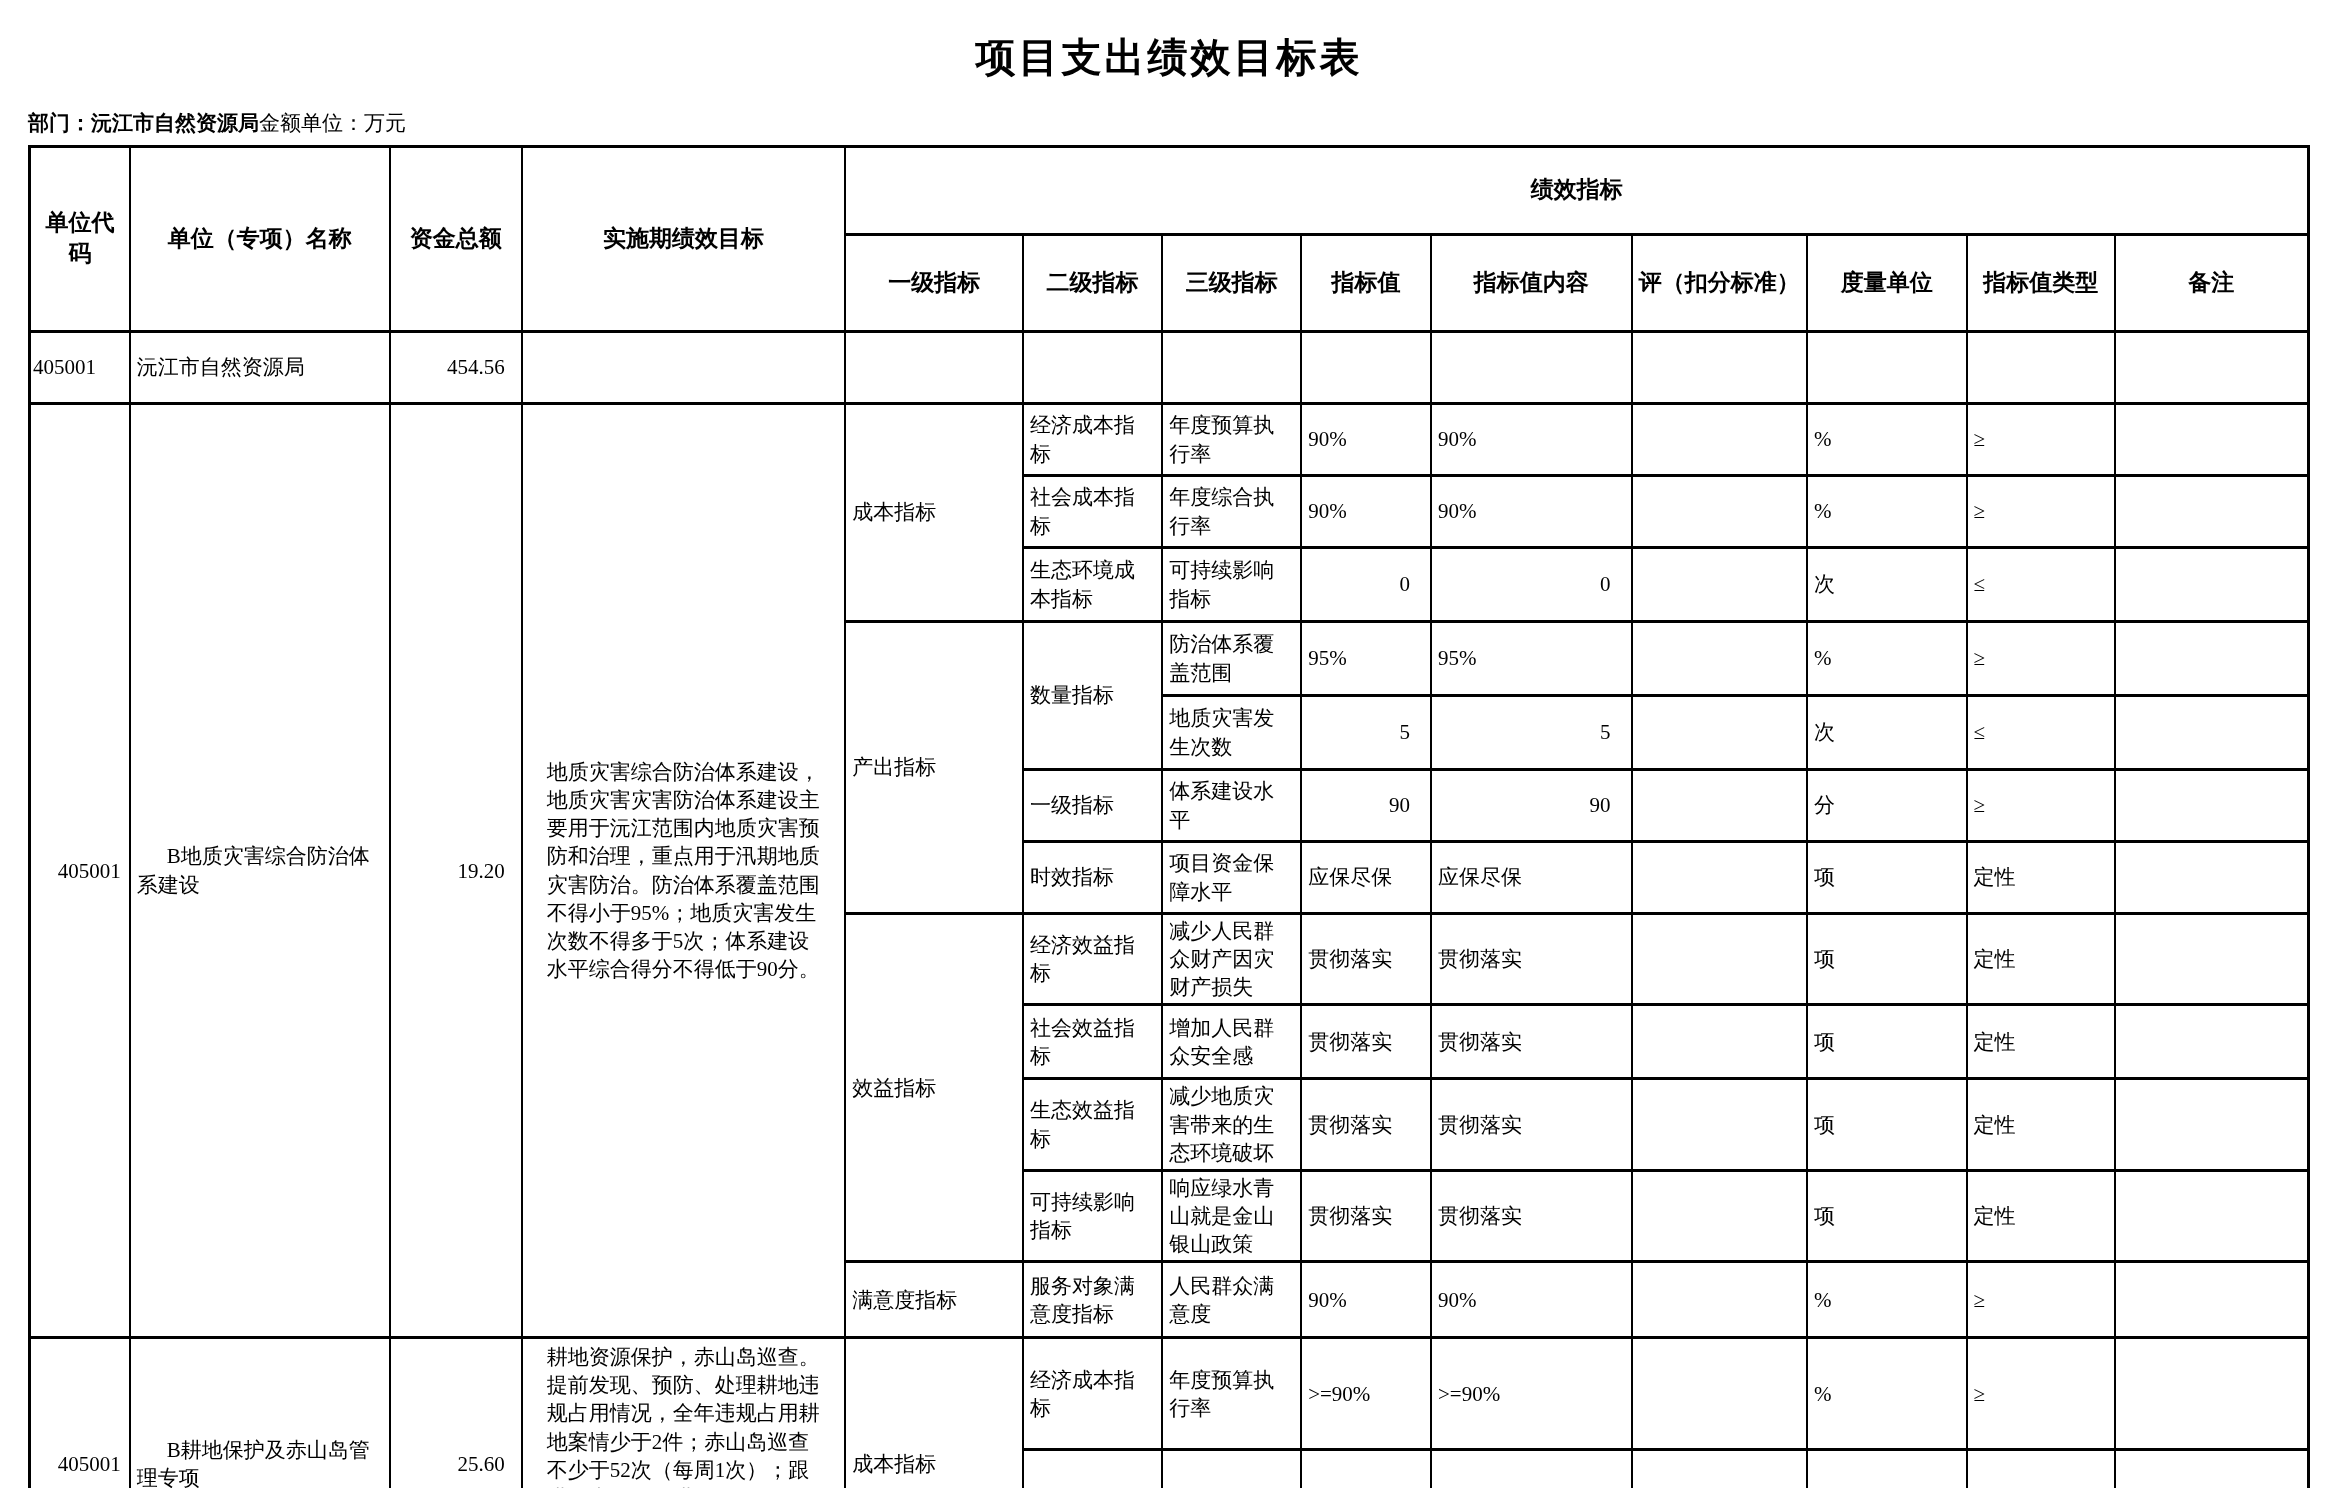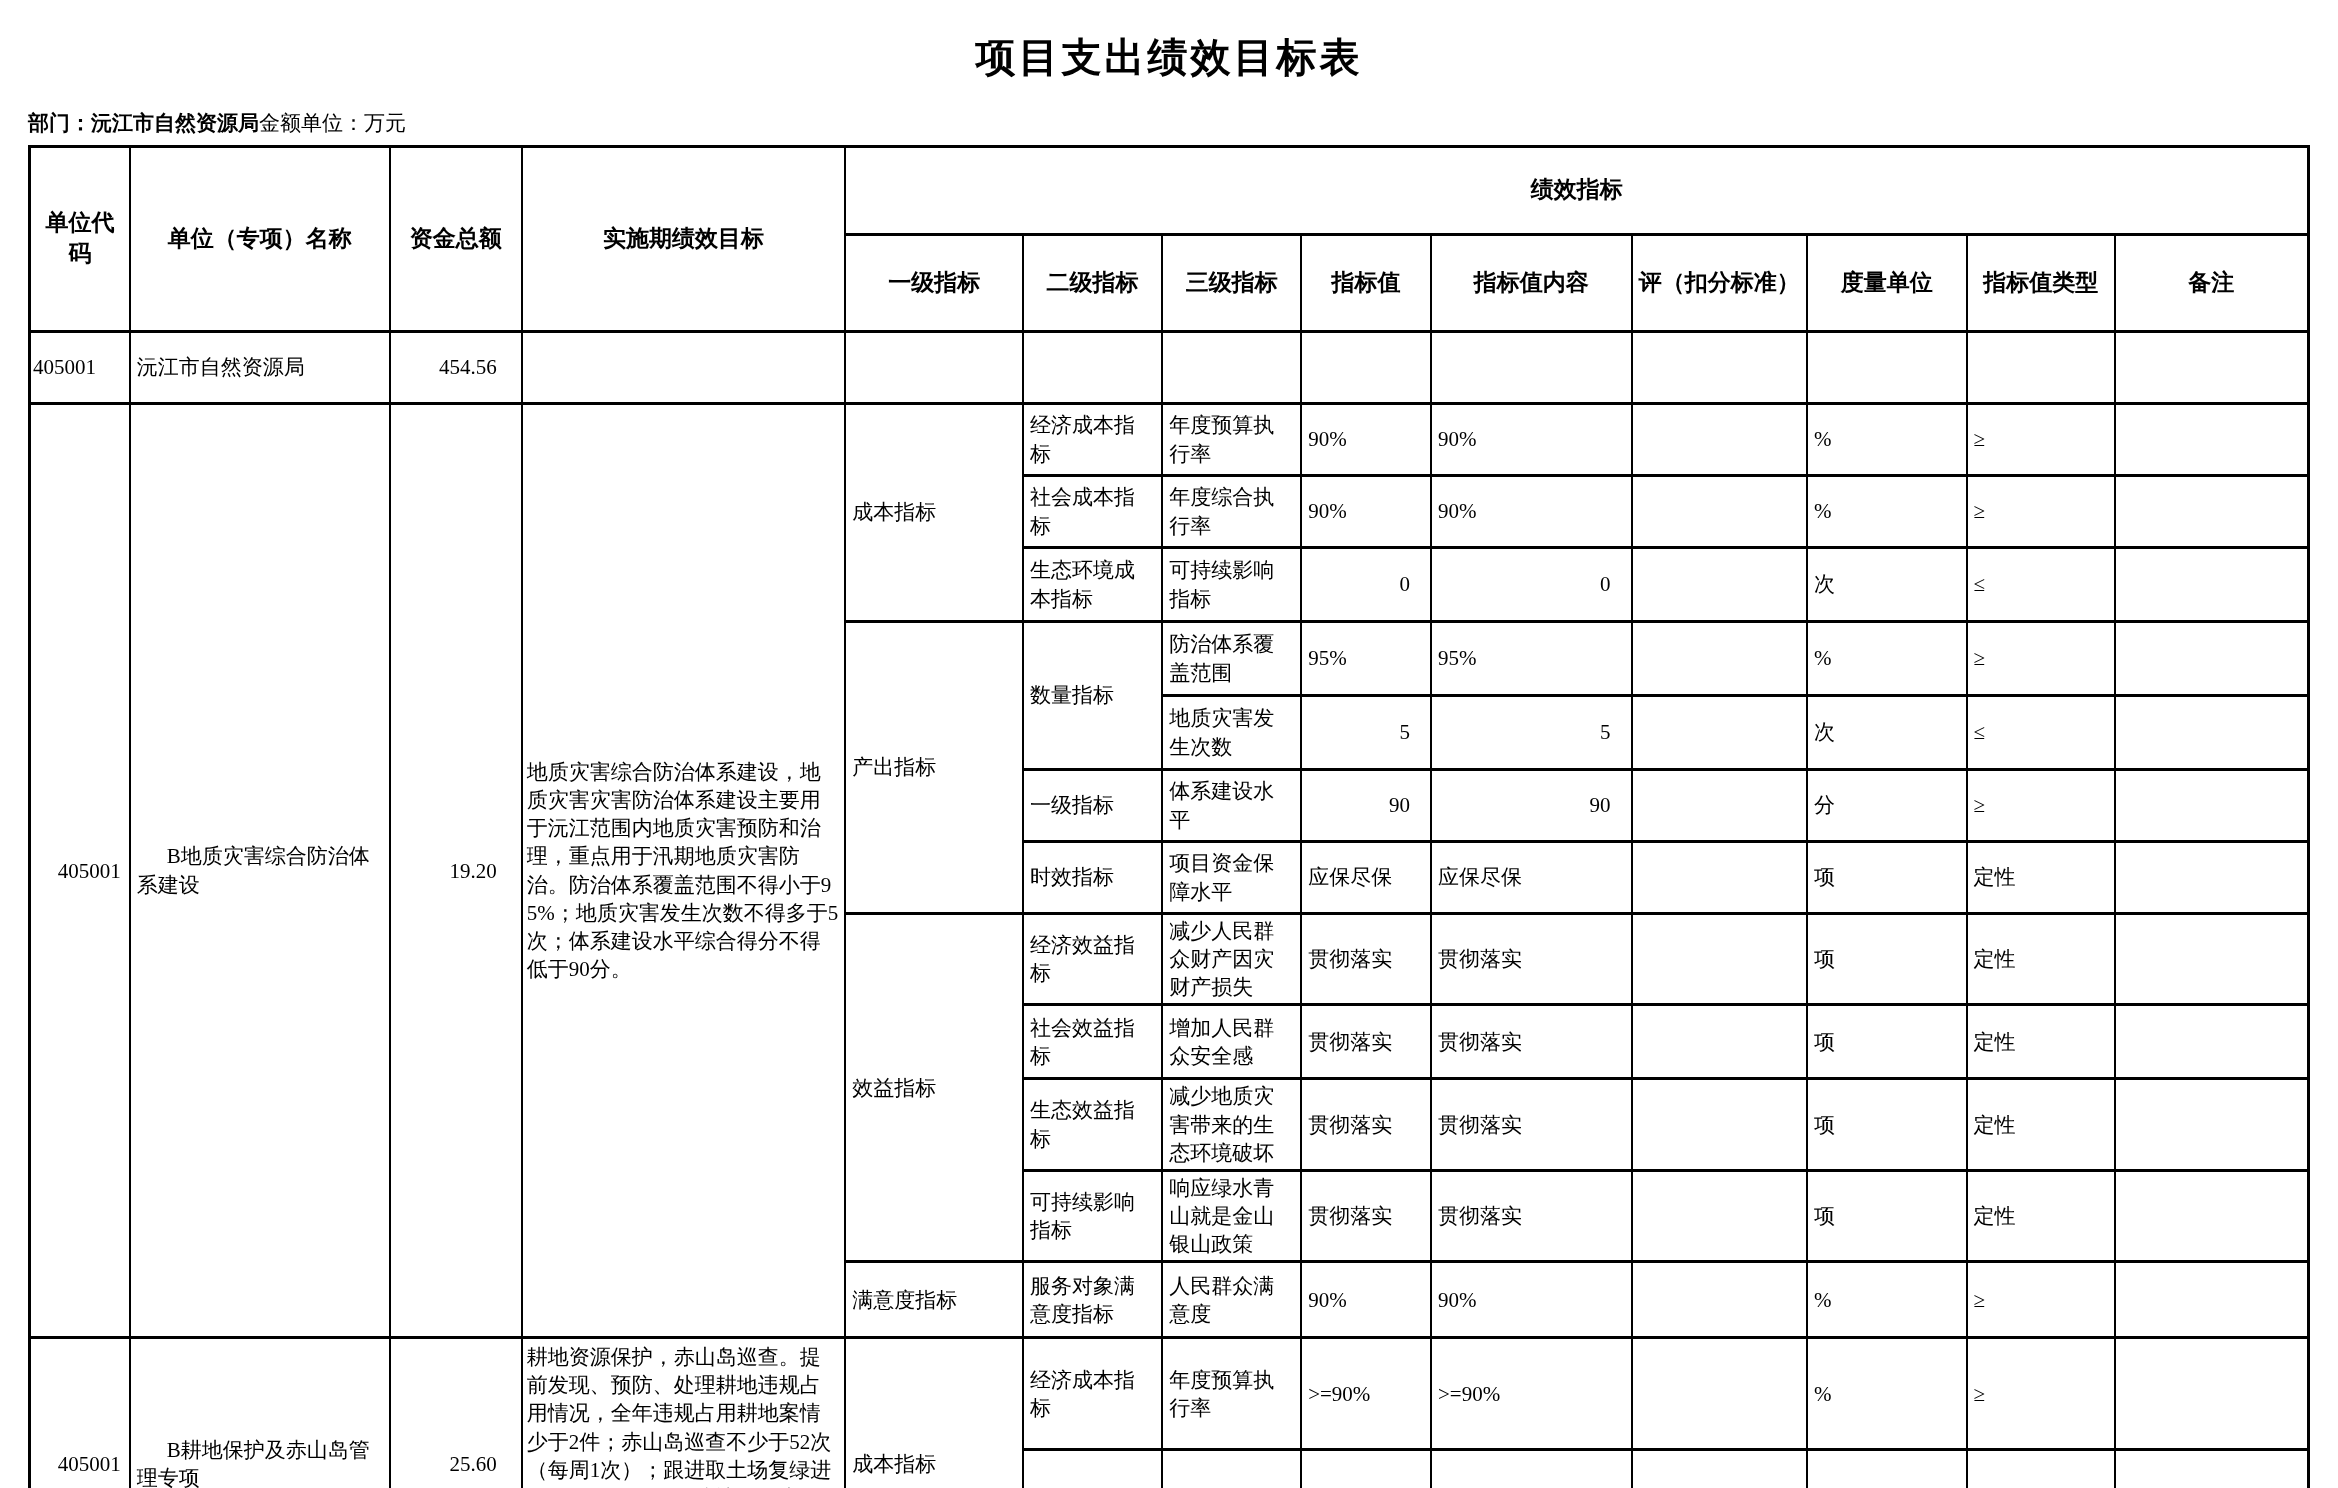--- a/index.html
+++ b/index.html
@@ -15,24 +15,24 @@
   table{border-collapse:collapse;table-layout:fixed;width:2282px;border:3px solid #000;}
   th,td{
     border:2px solid #000;border-top-width:3px;border-bottom-width:3px;
     padding:2px 6px;font-size:21px;line-height:1.34;vertical-align:middle;
     overflow:hidden;overflow-wrap:break-word;word-break:break-all;
   }
   th{font-weight:bold;font-size:23px;text-align:center;padding:14px 4px;}
   td{text-align:left;}
   .code-l{text-align:left;padding-left:2px;}
   .code-r{text-align:right;padding-right:8px;}
-  .amt{text-align:right;padding-right:24px;}
+  .amt{text-align:right;padding-right:16px;}
   .num{text-align:right;padding-right:20px;}
   .name{text-indent:30px;margin-top:40px;}
-  .goal{padding:4px 4px;margin-top:8px;}
+  .goal{padding:4px 24px;margin-top:8px;}
   .goal-top{vertical-align:top;padding-top:4px;}
   tr.rh88{height:88px;} tr.rh97{height:97px;} tr.rh72{height:72px;} tr.rh74{height:74px;}
   tr.rh76{height:76px;} tr.rh80{height:80px;}
   tr.rh112{height:112px;} tr.rh140{height:140px;}
 </style>
 </head>
 <body>
 
 <div class="page">
   <div class="title">项目支出绩效目标表</div>

